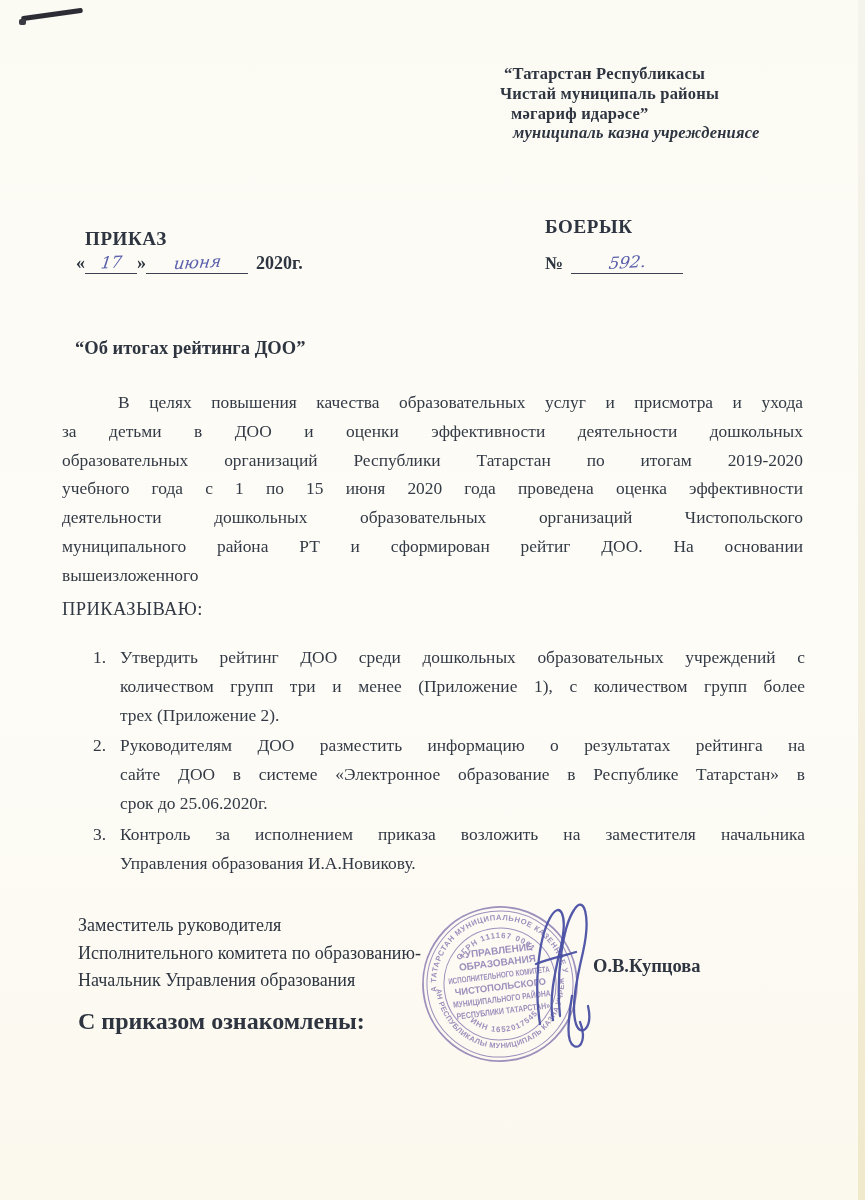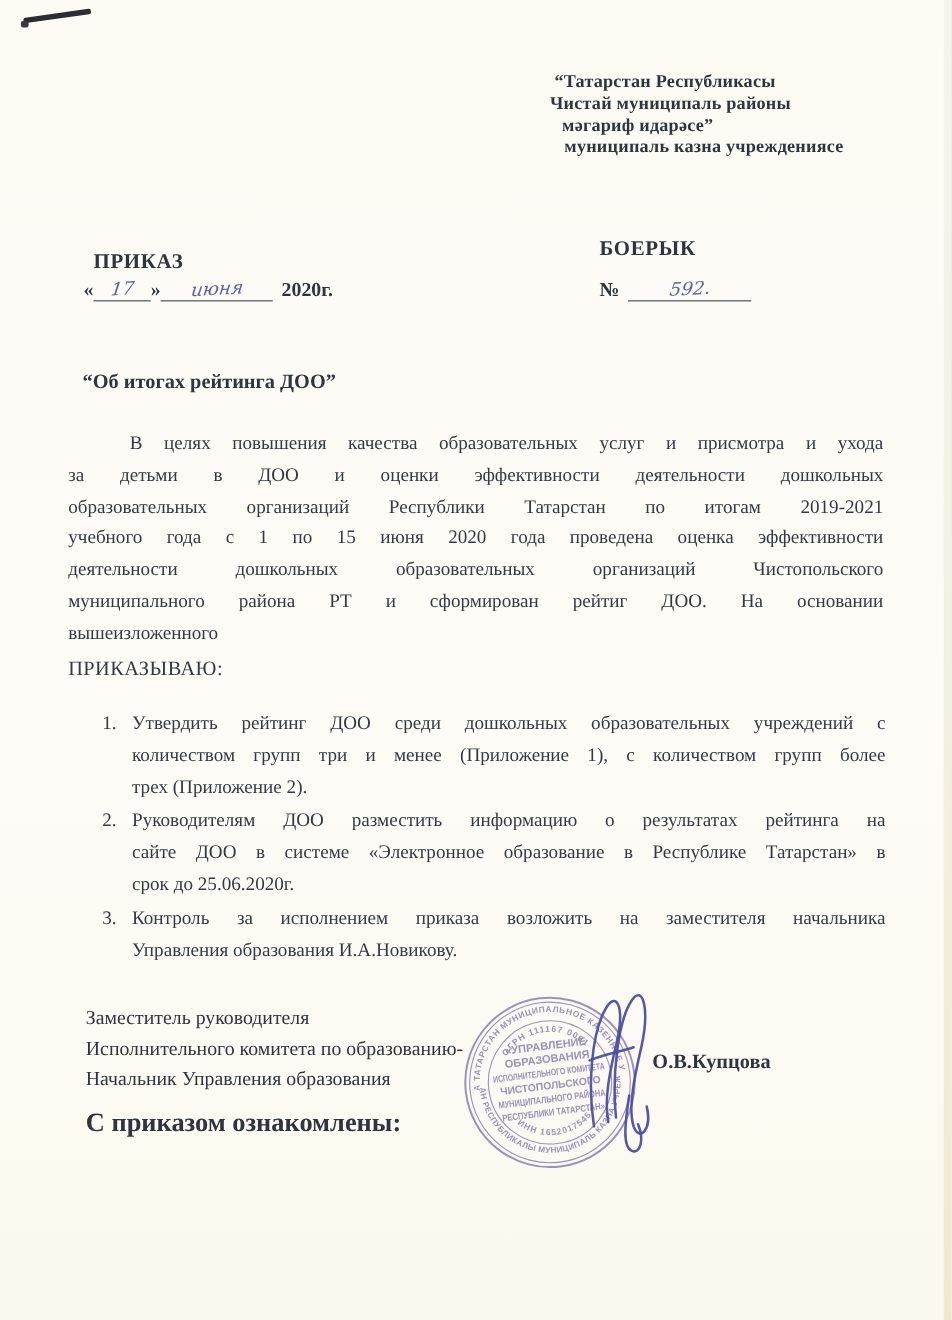--- a/index.html
+++ b/index.html
@@ -13,21 +13,21 @@
     background:linear-gradient(to bottom,rgba(120,120,110,0.05),rgba(226,210,150,0.40));}
   .corner-mark{position:absolute;left:21px;top:12px;width:62px;height:5px;background:#2c2c34;
     border-radius:2px;transform:rotate(-8deg);}
   .corner-blob{position:absolute;left:19px;top:19px;width:7px;height:6px;background:#3a3a42;border-radius:2px;}
 
   .hdr{position:absolute;font-weight:bold;font-size:16.5px;line-height:19.2px;letter-spacing:.2px;color:#2e3540;}
   .hdr-left{left:70px;top:66px;width:410px;}
   .hdr-right{left:500px;top:64px;width:310px;line-height:19.8px;}
   .hdr-right .l1{padding-left:4px;}
   .hdr-right .l4{padding-left:11px;}
-  .hdr-right .l5{padding-left:13px;}
+  .hdr-right .l5{padding-left:13px;font-style:italic;}
 
   .order-title{position:absolute;font-weight:bold;font-size:19px;letter-spacing:.6px;color:#2e3540;}
   .order-ru{left:85px;top:228px;}
   .order-tt{left:545px;top:216px;}
 
   .date-line{position:absolute;left:76px;top:252px;font-size:18px;font-weight:bold;color:#2e3540;}
   .num-line{position:absolute;left:545px;top:252px;font-size:18px;font-weight:bold;color:#2e3540;}
   .hand{font-family:"DejaVu Serif",serif;font-style:italic;font-weight:normal;
     color:#5a60ab;display:inline-block;transform:skewX(-10deg) rotate(-3deg);font-size:16.5px;}
   .blank{display:inline-block;border-bottom:1.6px solid #3c4252;text-align:center;vertical-align:bottom;}
@@ -82,21 +82,21 @@
 
   <div class="num-line">
     <span>№</span><span class="blank blank-num"><span class="hand">592.</span></span>
   </div>
 
   <div class="subject">“Об итогах  рейтинга ДОО”</div>
 
   <div class="para">
     <div class="jline first">В целях повышения качества образовательных услуг и присмотра и ухода</div>
     <div class="jline">за детьми в ДОО и оценки эффективности деятельности дошкольных</div>
-    <div class="jline">образовательных организаций Республики Татарстан по итогам 2019-2021</div>
+    <div class="jline">образовательных организаций Республики Татарстан по итогам 2019-2020</div>
     <div class="jline">учебного года  с 1 по 15 июня 2020 года проведена оценка эффективности</div>
     <div class="jline">деятельности дошкольных образовательных организаций  Чистопольского</div>
     <div class="jline">муниципального района РТ  и сформирован рейтиг ДОО. На основании</div>
     <div class="jline last">вышеизложенного</div>
   </div>
 
   <div class="decree">ПРИКАЗЫВАЮ:</div>
 
   <div class="list">
     <div class="item">

